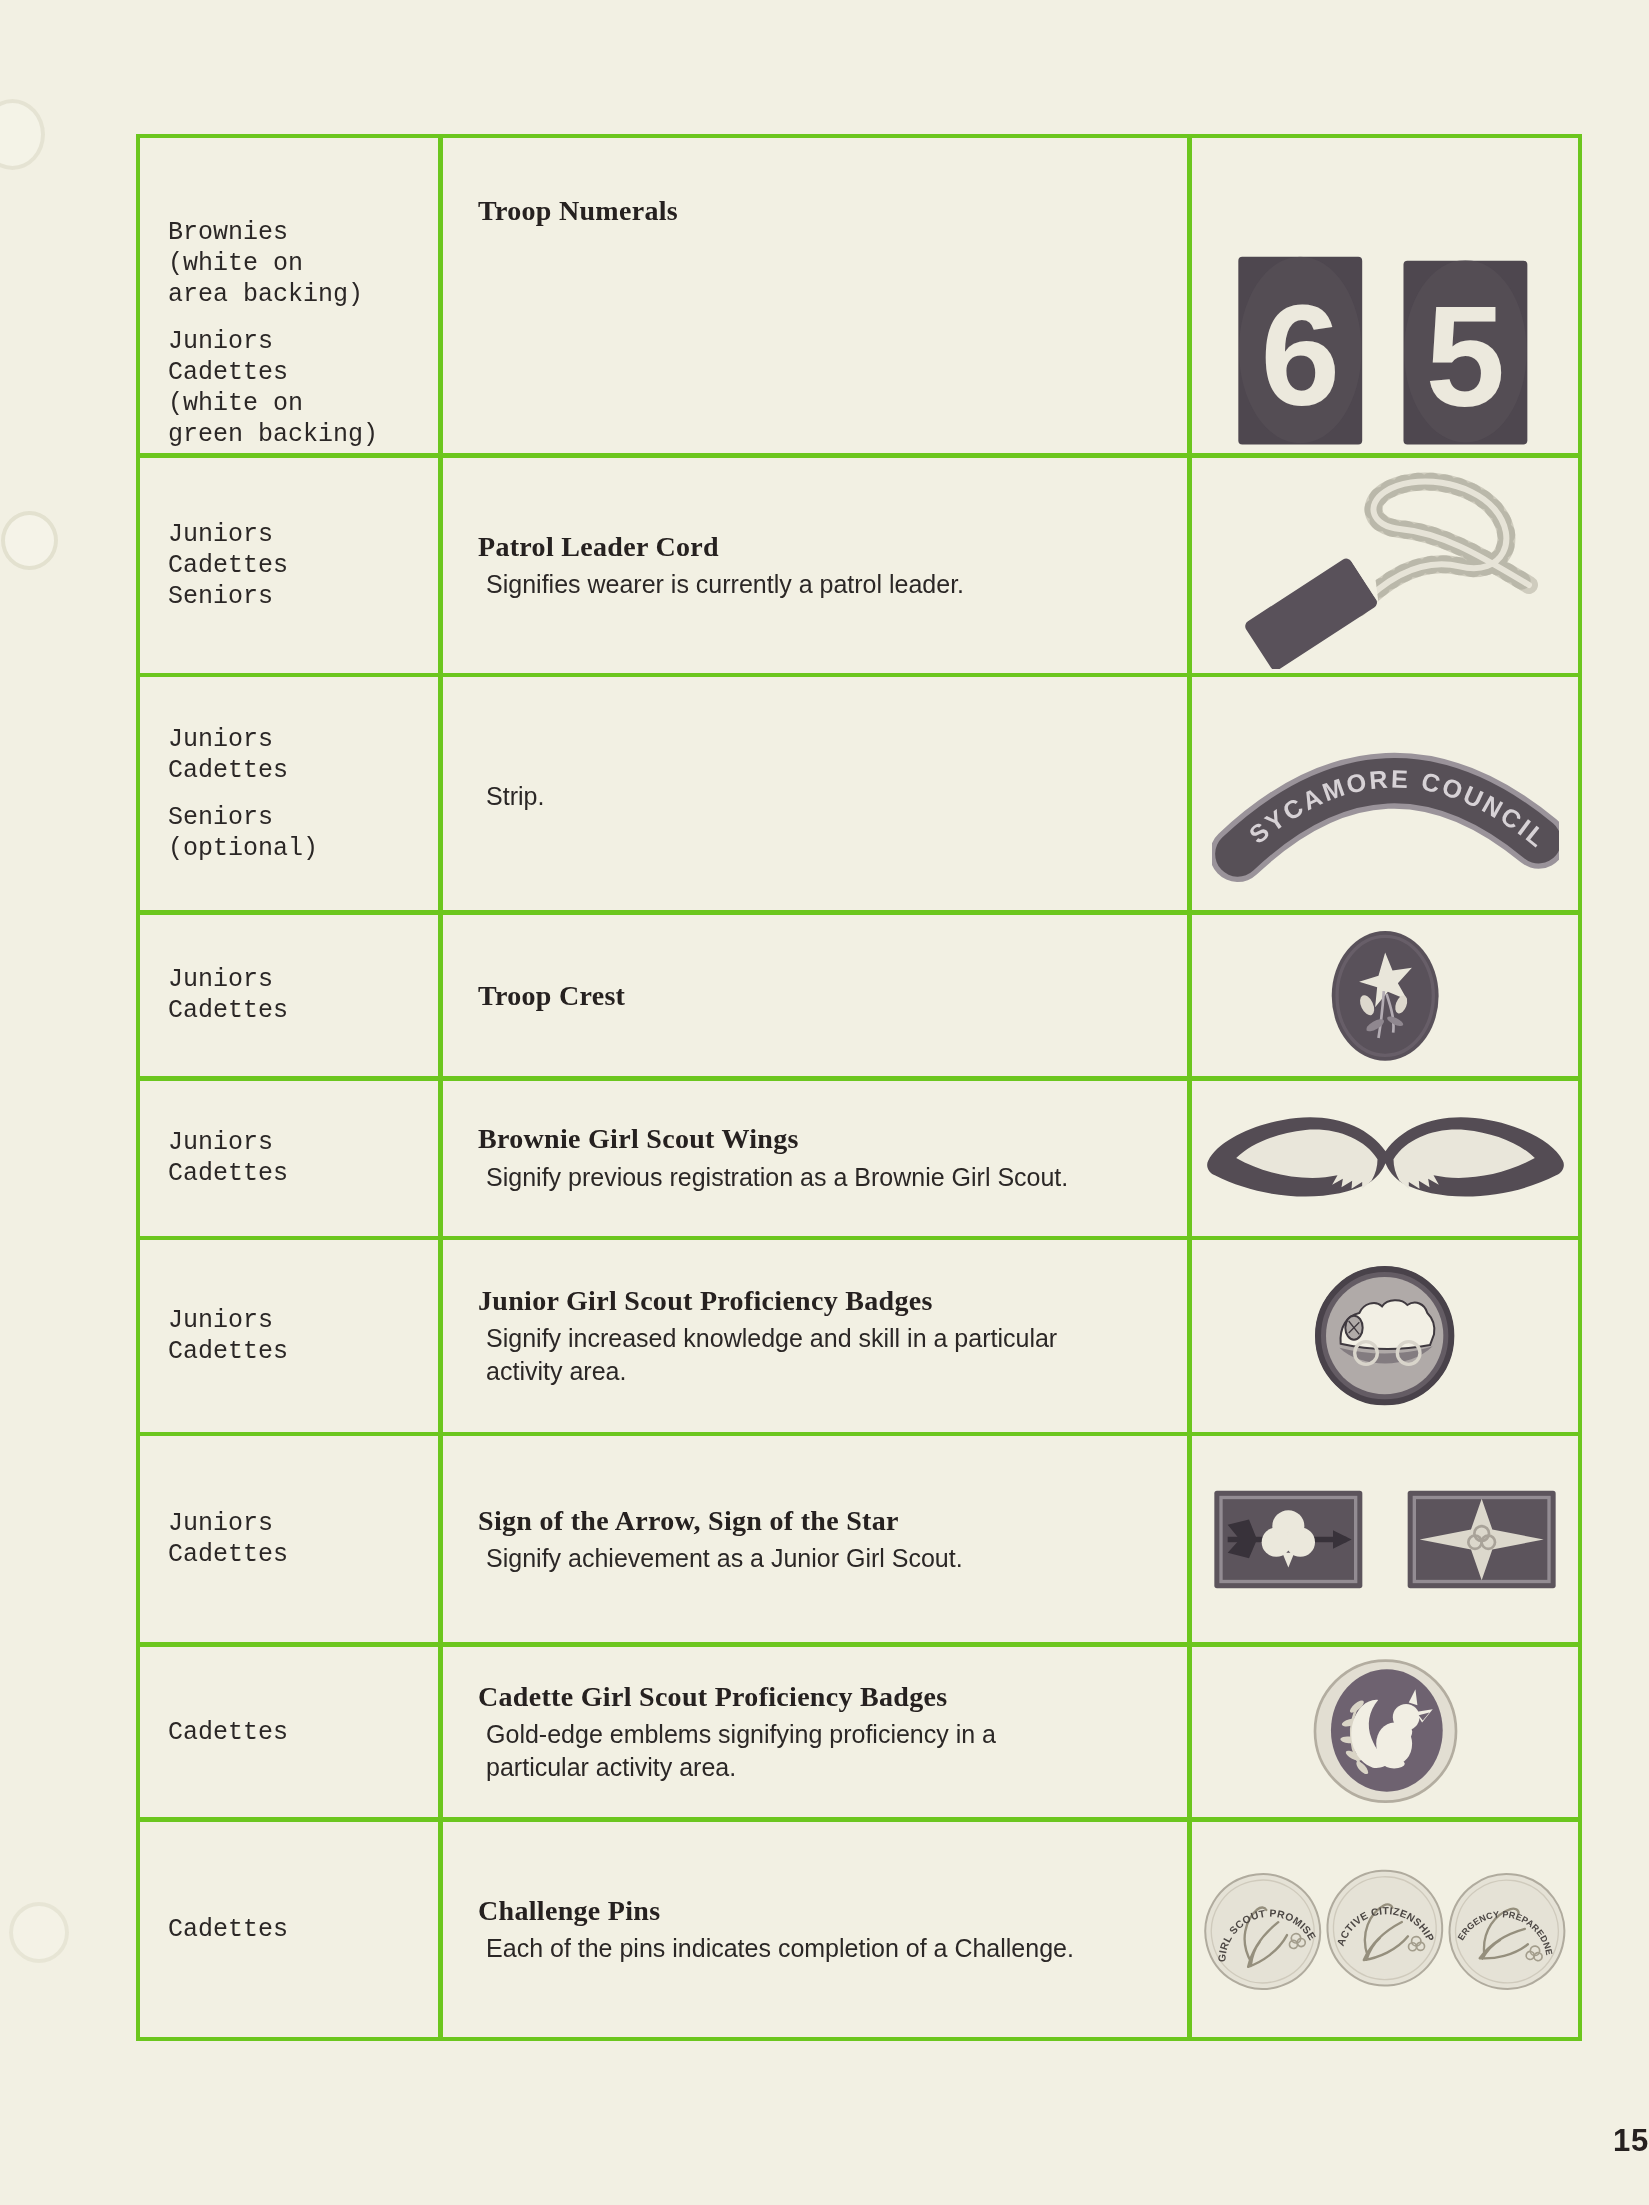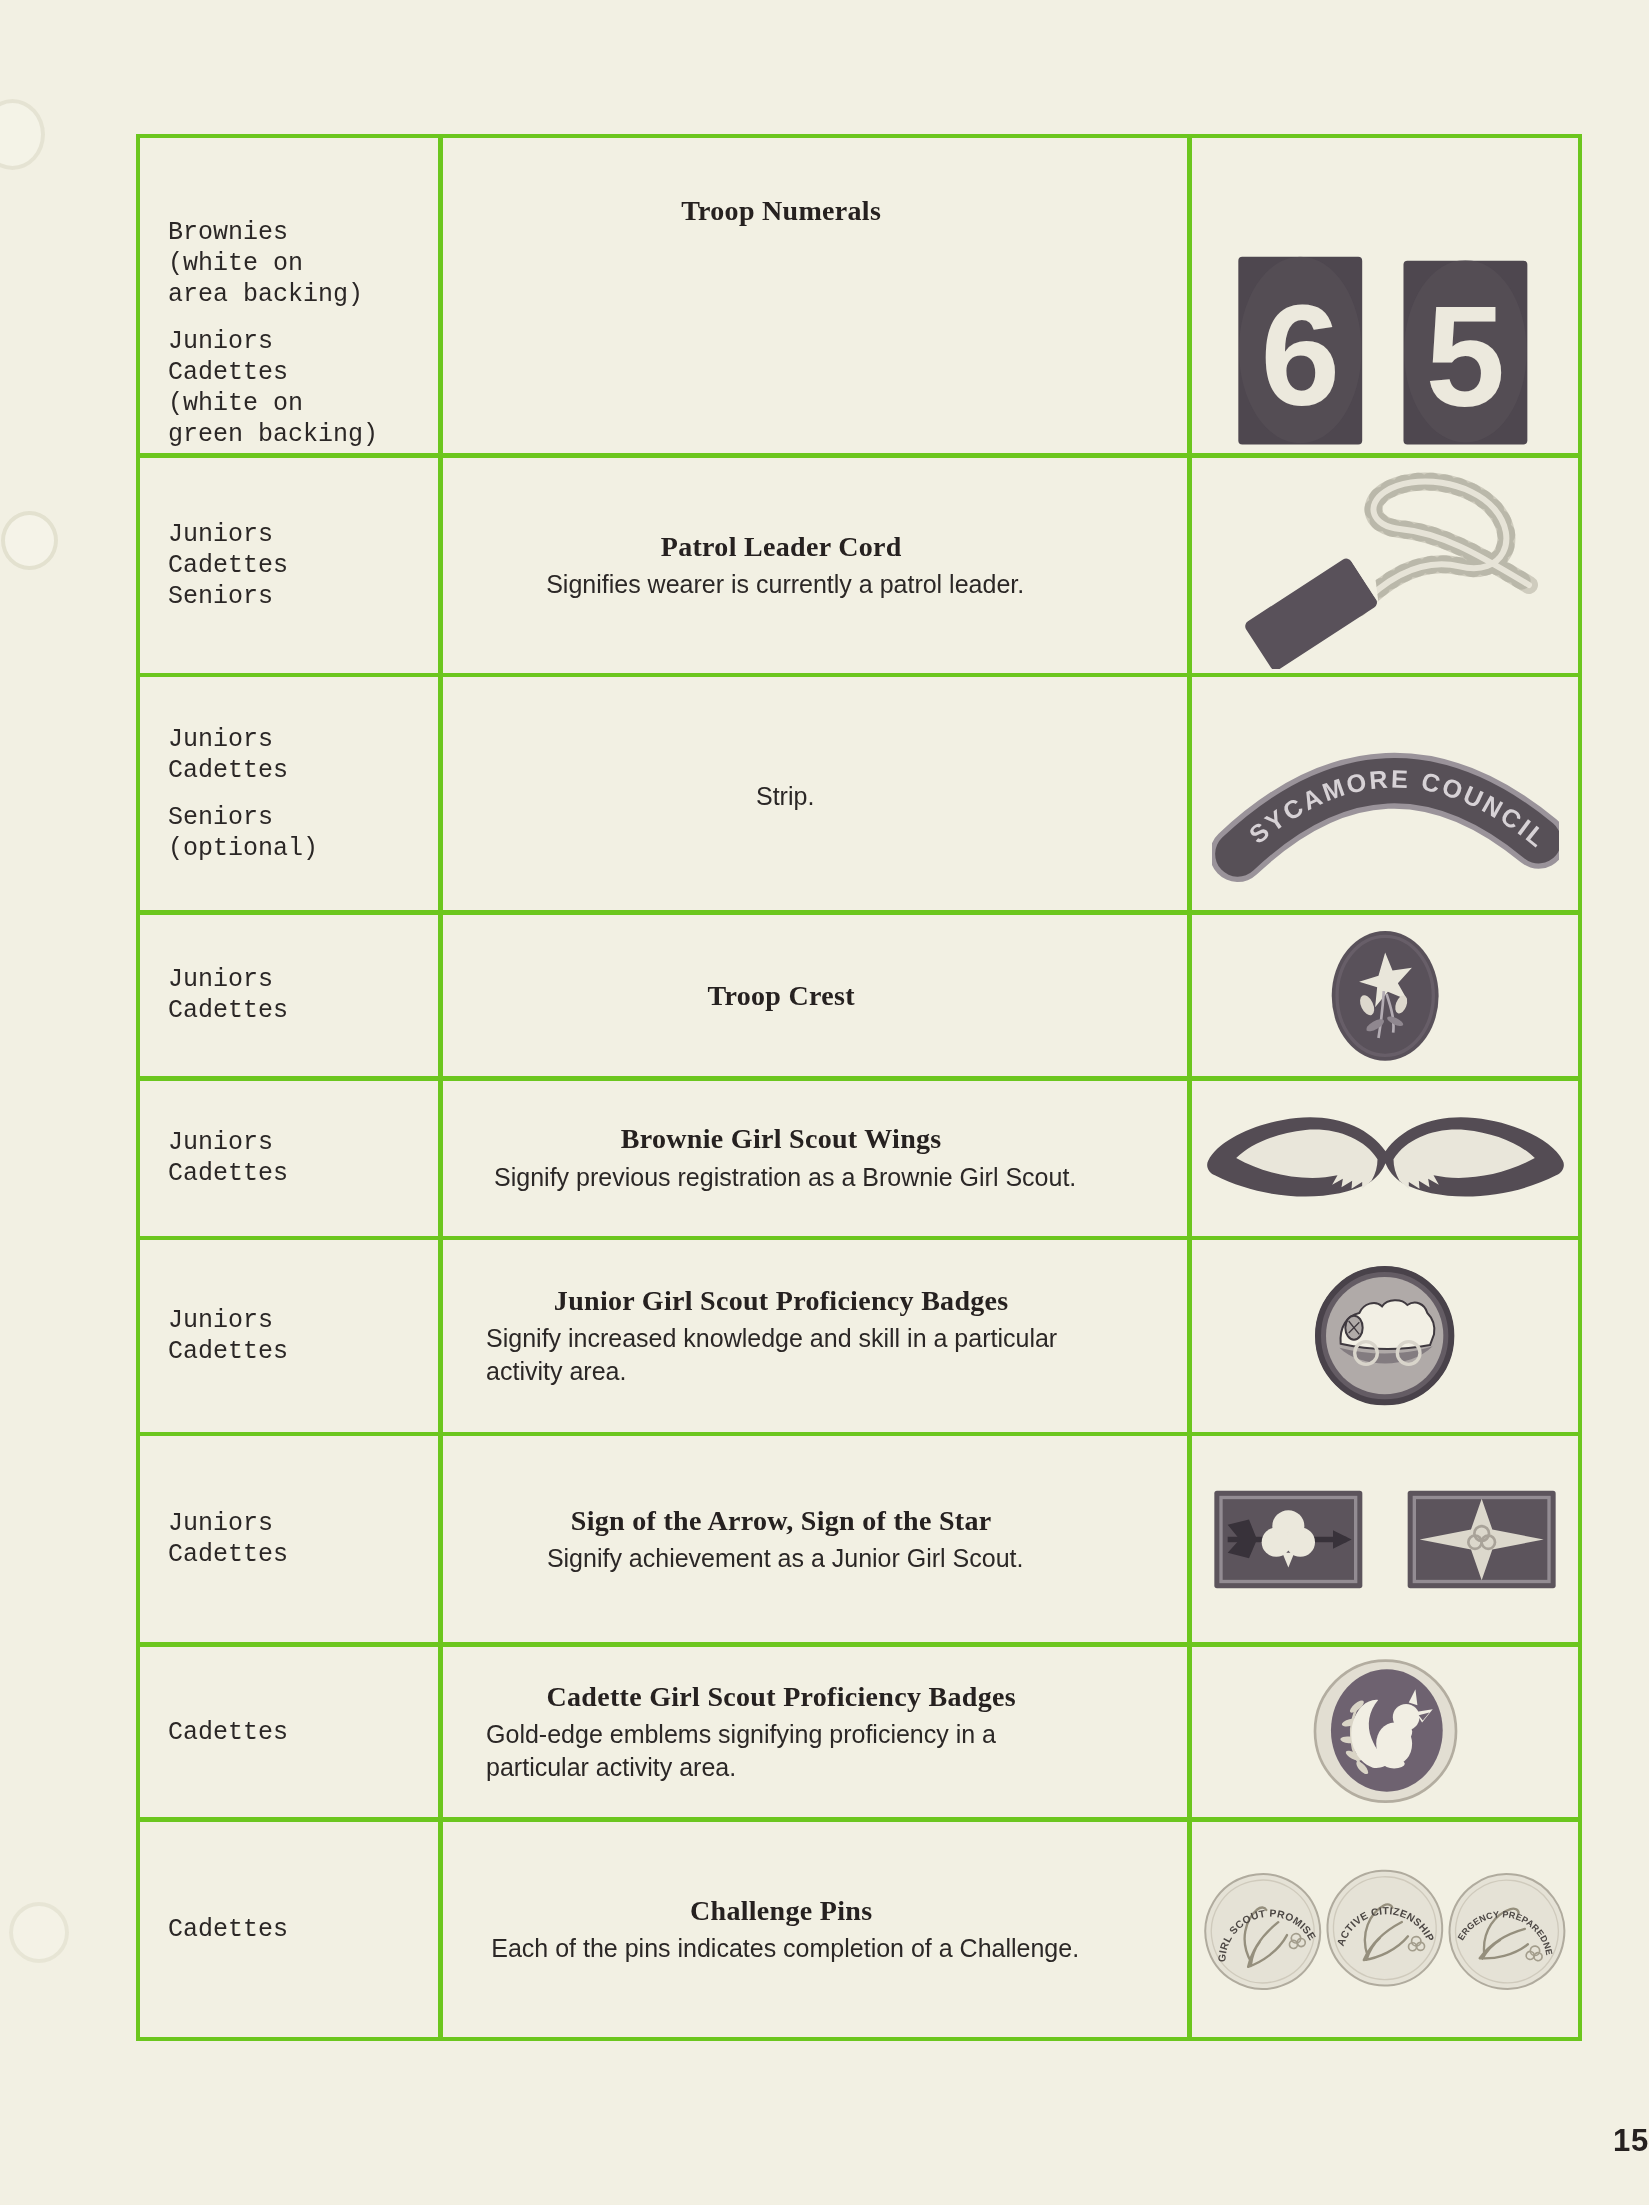--- a/index.html
+++ b/index.html
@@ -12,21 +12,21 @@
   .hole3{left:9.3px;top:1902px;width:52px;height:53px;opacity:.5;}
 
   .insignia-table{position:absolute;left:136px;top:134px;width:1446px;height:1907px;
         box-sizing:border-box;display:grid;
         grid-template-columns:453fr 1130fr 586fr;
         grid-template-rows:484fr 330fr 357fr 248fr 238fr 294fr 316fr 262fr 330fr;
         gap:4.7px;background:#6cc61e;border:4.7px solid #6cc61e;}
   .cell{background:#f2f0e3;display:flex;flex-direction:column;justify-content:center;overflow:hidden;}
   .who{padding-left:28px;font-size:25px;line-height:31px;font-family:Liberation Mono, monospace;}
   .who .group + .group{margin-top:16px;}
-  .info{padding-left:35px;padding-right:103px;align-items:center;}
+  .info{padding-left:35px;padding-right:103px;}
   .title{font-family:"Liberation Serif",serif;font-weight:700;font-size:28px;line-height:33px;color:#262120;letter-spacing:0.3px;}
   .desc{font-size:25px;line-height:33px;margin-top:5.3px;color:#2b2726;margin-left:8px;}
   .desc:empty{display:none;}
   .badge{align-items:center;justify-content:center;}
   
   .r0.who{justify-content:flex-start;padding-top:79px;}
   .r0.info{justify-content:flex-start;padding-top:56px;}
   .r0.badge{justify-content:flex-end;padding-bottom:2.7px;}
 
   .page-num{position:absolute;left:0;right:0;top:2123px;text-align:right;

